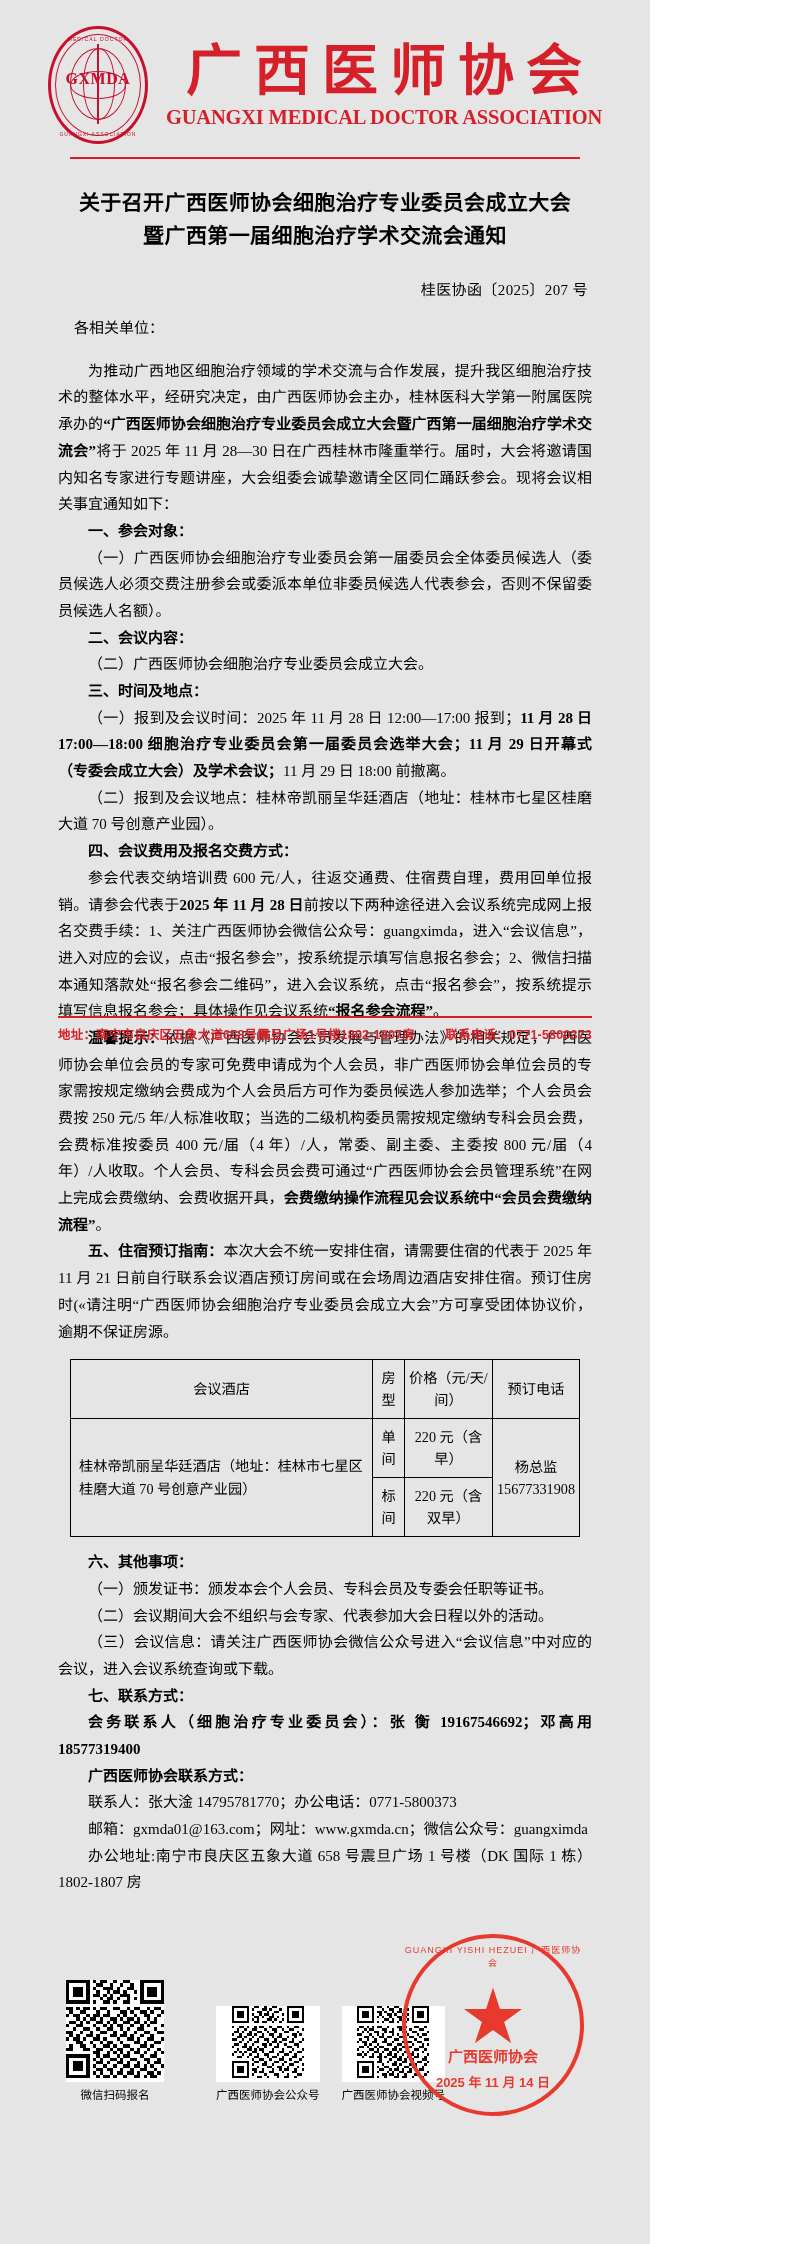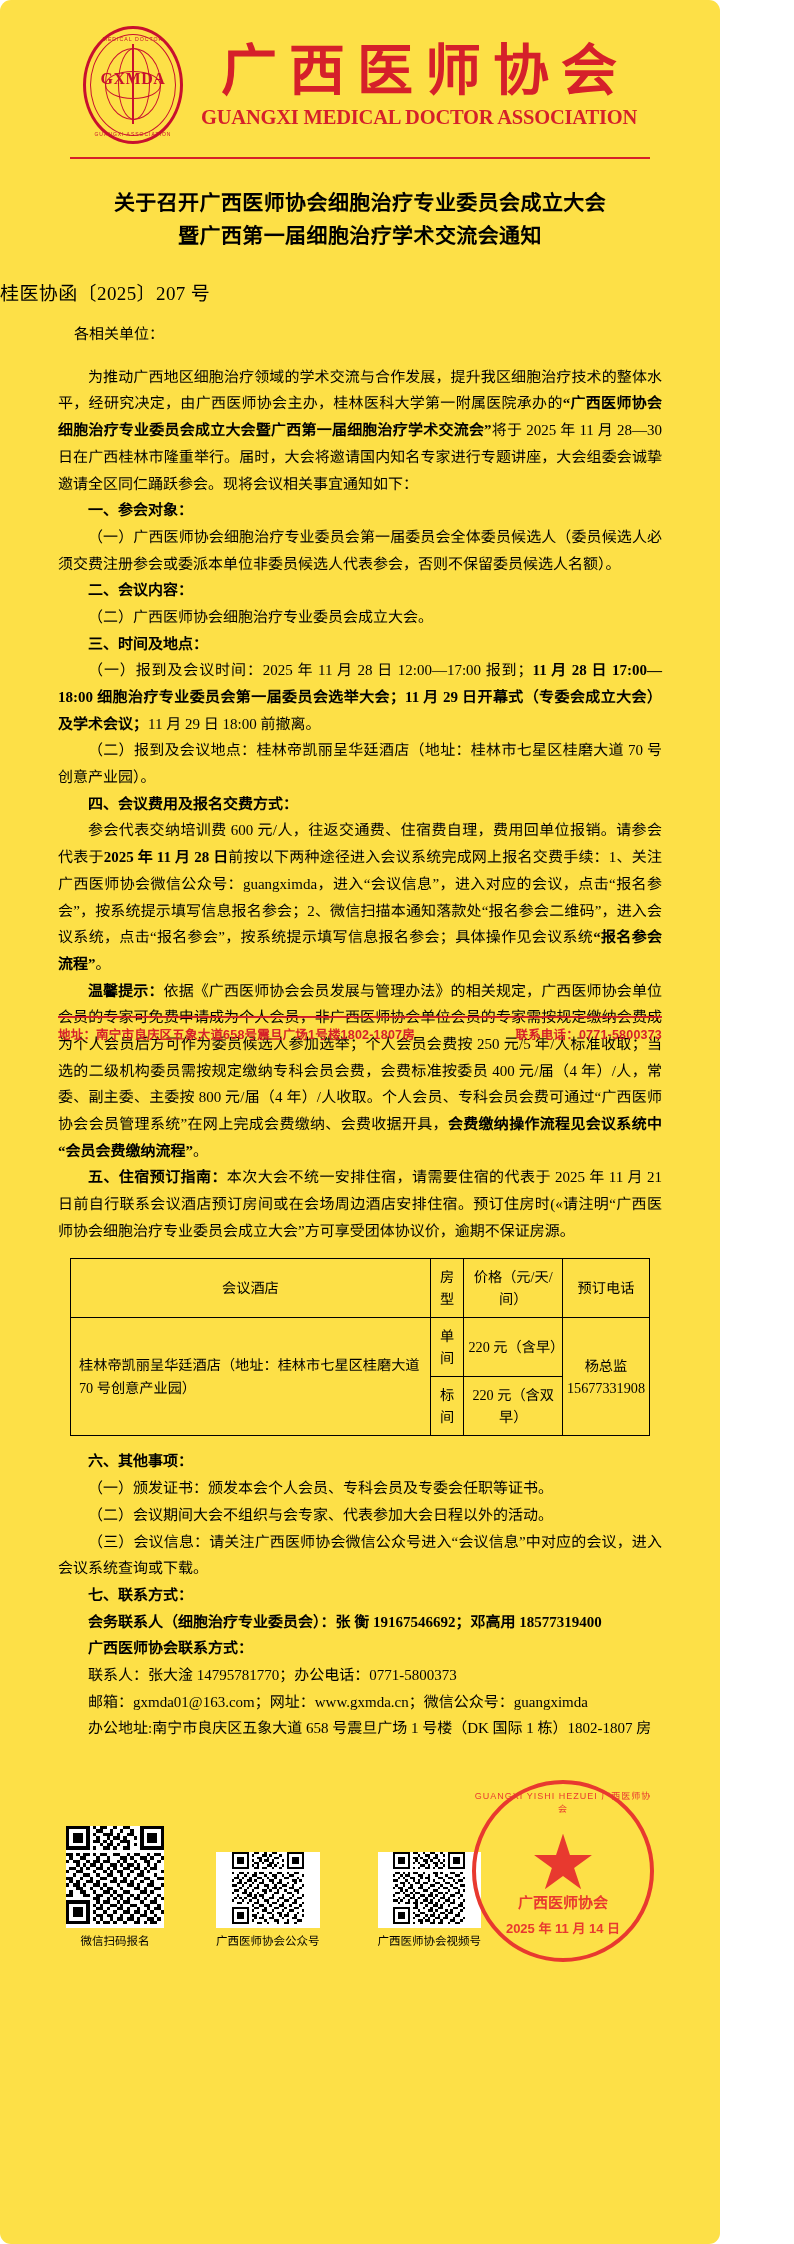--- a/index.html
+++ b/index.html
@@ -5,25 +5,24 @@
 <style>
   * { box-sizing: border-box; }
   html, body { margin:0; padding:0; }
   body {
     width:794px;
     background:#ffffff;
     font-family:"Liberation Serif","DejaVu Serif",serif;
     color:#000;
   }
   .page {
-    width:720px;
+    width:650px;
     min-height:2244px;
     position:relative;
-    background:#fde047;
-    border-radius:11px;
+    background:#e5e5e5;
   }
 
   
   .letterhead {
     padding:26px 0 0 0;
     text-align:center;
   }
   .lh-inner {
     display:flex;
     align-items:center;
@@ -95,23 +94,23 @@
     text-align:center;
     font-family:"Liberation Sans","DejaVu Sans",sans-serif;
     font-weight:bold;
     font-size:21px;
     line-height:1.55;
     margin:28px 70px 0 70px;
     letter-spacing:0.4px;
   }
 
   .doc-number {
-    text-align:left;
+    text-align:right;
     margin:26px 62px 0 0;
-    font-size:19px;
+    font-size:15px;
     letter-spacing:0.4px;
   }
 
   
   .body-wrap {
     margin:10px 58px 0 58px;
     font-size:15px;
     line-height:1.78;
     text-align:justify;
     text-justify:inter-ideograph;
@@ -746,21 +745,21 @@
               <rect x="14" y="28" width="1" height="1"></rect>
               <rect x="18" y="28" width="1" height="1"></rect>
               <rect x="21" y="28" width="2" height="1"></rect>
               <rect x="25" y="28" width="1" height="1"></rect>
           </g>
         </svg>
       </div>
       <div class="qr-cap">广西医师协会公众号</div>
     </div>
 
-    <div class="qr-item" style="margin-left:58px">
+    <div class="qr-item" style="margin-left:22px">
       <div class="qr-box">
         <svg width="72" height="72" viewBox="0 0 29 29" shape-rendering="crispEdges">
           <rect width="29" height="29" fill="#fff"></rect>
           <g fill="#000">
             <rect x="0" y="0" width="7" height="1"></rect>
               <rect x="0" y="0" width="1" height="7"></rect>
             <rect x="6" y="0" width="1" height="7"></rect>
               <rect x="0" y="6" width="7" height="1"></rect>
             <rect x="2" y="2" width="3" height="3"></rect>
             <rect x="22" y="0" width="7" height="1"></rect>

